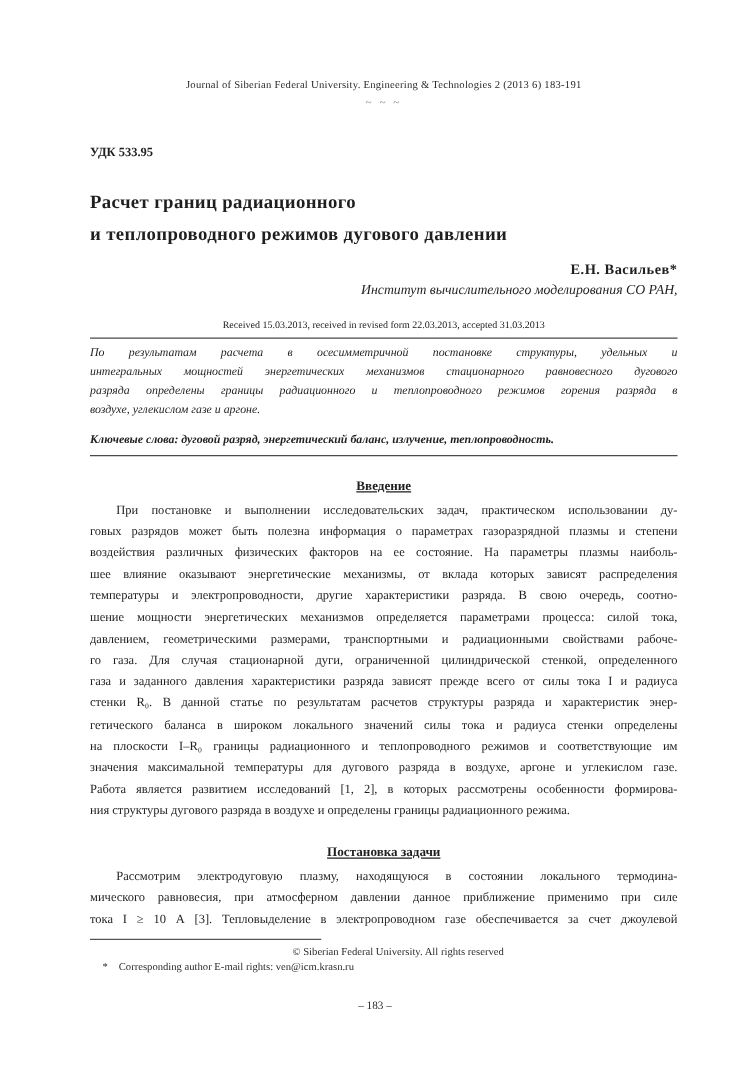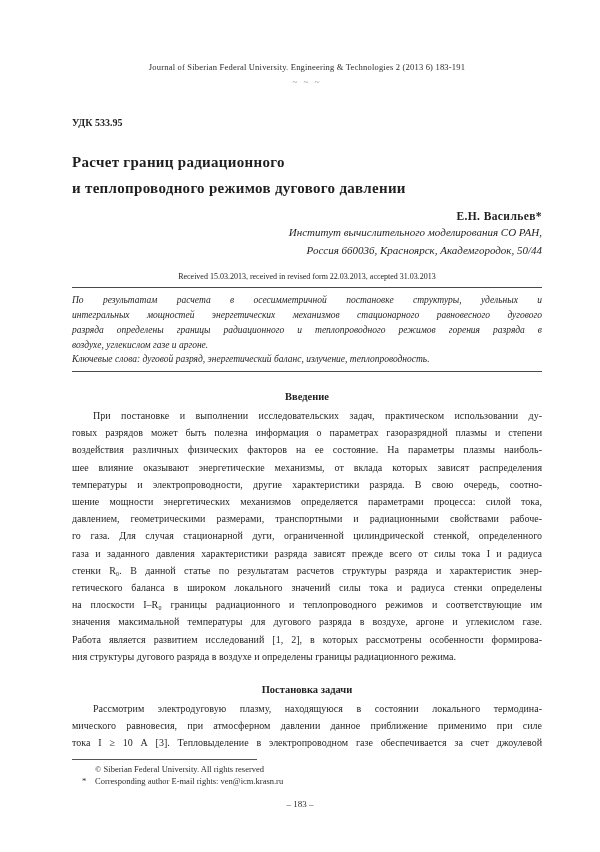--- a/index.html
+++ b/index.html
@@ -16,34 +16,34 @@
   .journal-line { text-align:center; font-size:8.5px; color:#2b2b2b; letter-spacing:.2px; }
   .tilde-mark { text-align:center; font-size:9px; color:#8a8a8a; margin-top:5px; letter-spacing:2px; }
   .udk { margin-top:30px; font-size:10px;font-weight:bold; }
   .title { margin-top:21px; font-size:15px; font-weight:bold; line-height:26px; letter-spacing:.3px; }
   .author-block { margin-top:9px; text-align:right; }
   .author-name { font-size:11.5px; font-weight:bold; letter-spacing:.4px; }
   .affiliation { font-size:11px; font-style:italic; line-height:17.5px; margin-top:2px; }
   .received { margin-top:13px; text-align:center; font-size:8px; color:#222; }
   .rule { border:none; border-top:1px solid #4a4a4a; margin:6px 0 0 0; }
   .abstract { margin-top:5px; font-size:9.5px; font-style:italic; line-height:15px; }
-  .keywords { margin-top:1px; font-size:9.5px; font-style:italic; }
+  .keywords { margin-top:11px; font-size:9.5px; font-style:italic;font-weight:bold; }
   .rule2 { border:none; border-top:1px solid #4a4a4a; margin:7px 0 0 0; }
-  .section-heading { margin-top:19px; text-align:center; font-size:10.5px; font-weight:bold; }
+  .section-heading { margin-top:19px; text-align:center; font-size:10.5px; font-weight:bold;text-decoration:underline; }
   .body-par { margin-top:5px; font-size:10px; line-height:17.2px; }
   .jline { text-align:justify; text-align-last:justify; white-space:normal; }
   .jline.last { text-align-last:left; }
   .body-par .jline.first { text-indent:21px; }
   .abstract .jline.first { text-indent:0; }
   .footnote-block { margin-top:7px; font-size:8.5px; color:#2b2b2b; }
   .footnote-rule { border:none; border-top:1px solid #555; width:185px; margin:0 0 3px 0; }
   .footnote-line { display:flex; line-height:12px; }
   .footnote-marker { width:23px; box-sizing:border-box; padding-left:10px; flex:none; }
   .footnote-text { flex:1; }
-  .copyright-line { padding-left:23px; line-height:12px; }
+  .copyright-line { padding-left:23px; line-height:12px;text-align:center; }
   .page-number { position:absolute; left:0; right:0; bottom:43px; text-align:center; font-size:9px; color:#2b2b2b; }
 </style>
 </head>
 <body>
 
 <div class="page">
 
   <div class="journal-line">Journal of Siberian Federal University. Engineering &amp; Technologies 2 (2013 6) 183-191</div>
   <div class="tilde-mark">~ ~ ~</div>
 
@@ -51,21 +51,20 @@
 
   <div class="title">
     <div>Расчет границ радиационного</div>
     <div>и теплопроводного режимов дугового давлении</div>
   </div>
 
   <div class="author-block">
     <div class="author-name">Е.Н. Васильев*</div>
     <div class="affiliation">
       <div>Институт вычислительного моделирования СО РАН,</div>
-      <div>Россия 660036, Красноярск, Академгородок, 50/44</div>
     </div>
   </div>
 
   <div class="received">Received 15.03.2013, received in revised form 22.03.2013, accepted 31.03.2013</div>
   <hr class="rule">
 
   <div class="abstract">
       <div class="jline first">По результатам расчета в осесимметричной постановке структуры, удельных и</div>
       <div class="jline">интегральных мощностей энергетических механизмов стационарного равновесного дугового</div>
       <div class="jline">разряда определены границы радиационного и теплопроводного режимов горения разряда в</div>

